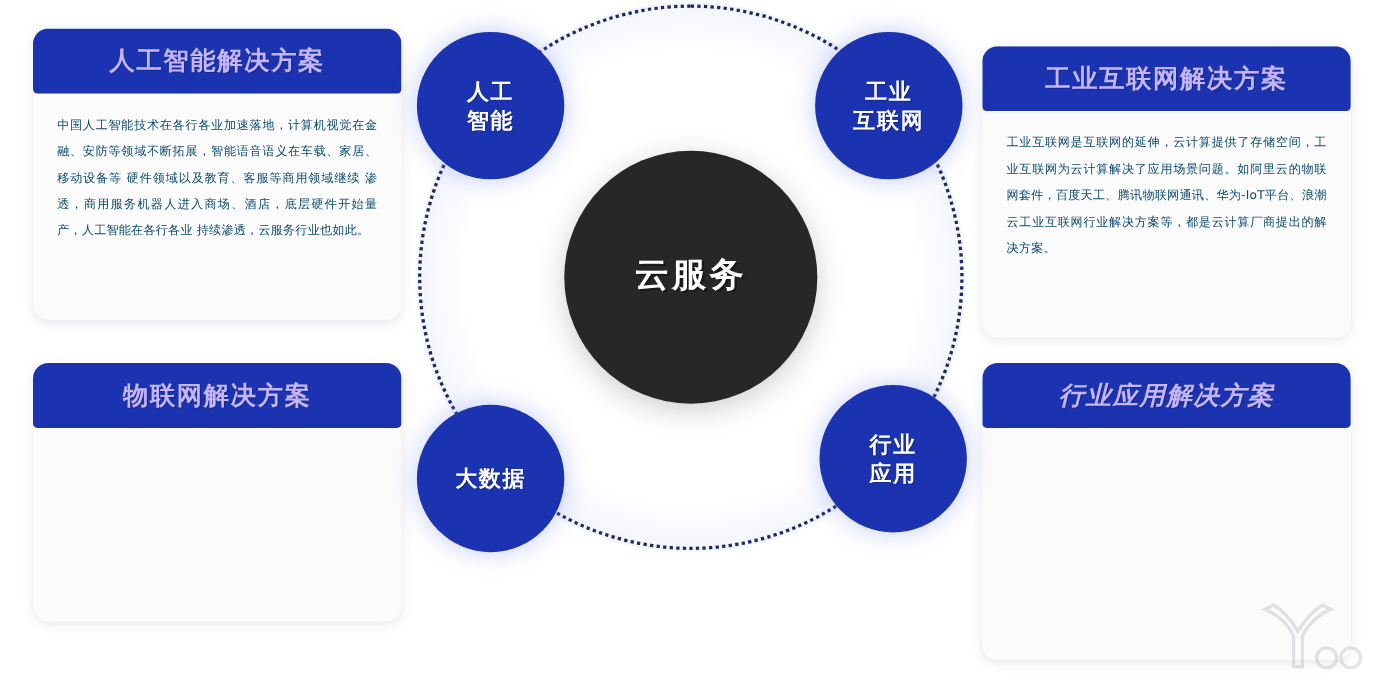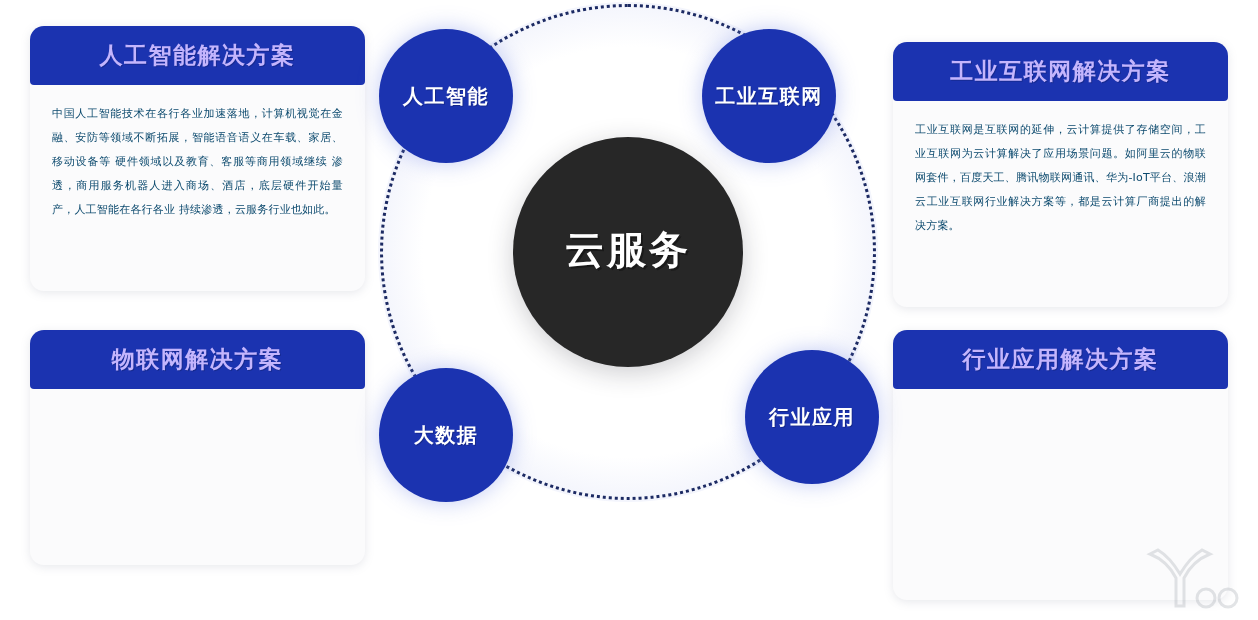--- a/index.html
+++ b/index.html
@@ -39,21 +39,21 @@
     position: absolute;
     width: 335px;
     background: #fbfbfc;
     border-radius: 14px;
     box-shadow: 0 2px 10px rgba(120,125,150,0.18);
     overflow: hidden;
   }
   .card.card-tl { left: 30px;  top: 26px;  height: 265px; }
   .card.card-tr { left: 893px; top: 30px;  height: 265px; margin-top: 12px; }
   .card.card-bl { left: 30px;  top: 330px; height: 235px; }
-  .card.card-br { left: 893px; top: 330px; height: 270px; }
+  .card.card-br { left: 893px; top: 330px; height: 270px; font-style: italic; }
 
   .card-header {
     height: 59px;
     margin: 0;
     background: #1b33b0;
     border-radius: 10px 10px 4px 4px;
     display: flex;
     align-items: center;
     justify-content: center;
   }
@@ -95,50 +95,50 @@
     height: 230px;
     border-radius: 50%;
     background: #272727;
     display: flex;
     align-items: center;
     justify-content: center;
     box-shadow: 0 6px 26px rgba(30,30,45,0.22);
   }
   .hub-label {
     color: #ffffff;
-    font-size: 39px;
+    font-size: 31px;
     font-weight: bold;
     letter-spacing: 3px;
     text-shadow: 2px 2px 0 rgba(0,0,0,0.35);
     margin-top: -4px;
   }
 
   
   .node {
     position: absolute;
     width: 134px;
     height: 134px;
     border-radius: 50%;
     background: #1b33b0;
     display: flex;
-    flex-direction: row;
+    flex-direction: column;
     align-items: center;
     justify-content: center;
     box-shadow: 0 0 22px rgba(120,140,230,0.45);
   }
   .node-line {
     color: #ffffff;
     font-size: 20px;
     font-weight: bold;
     letter-spacing: 1.5px;
     line-height: 26px;
     text-shadow: 1px 1px 0 rgba(0,0,0,0.2);
   }
   .node-ai   { left: 379px; top: 29px; }
-  .node-iiot { left: 702px; top: 29px; }
+  .node-iiot { left: 741px; top: 29px; }
   .node-bd   { left: 379px; top: 368px; }
   .node-ind  { left: 745px; top: 350px; }
 
   
   .watermark {
     position: absolute;
     right: 14px;
     bottom: 8px;
     width: 112px;
     height: 64px;

